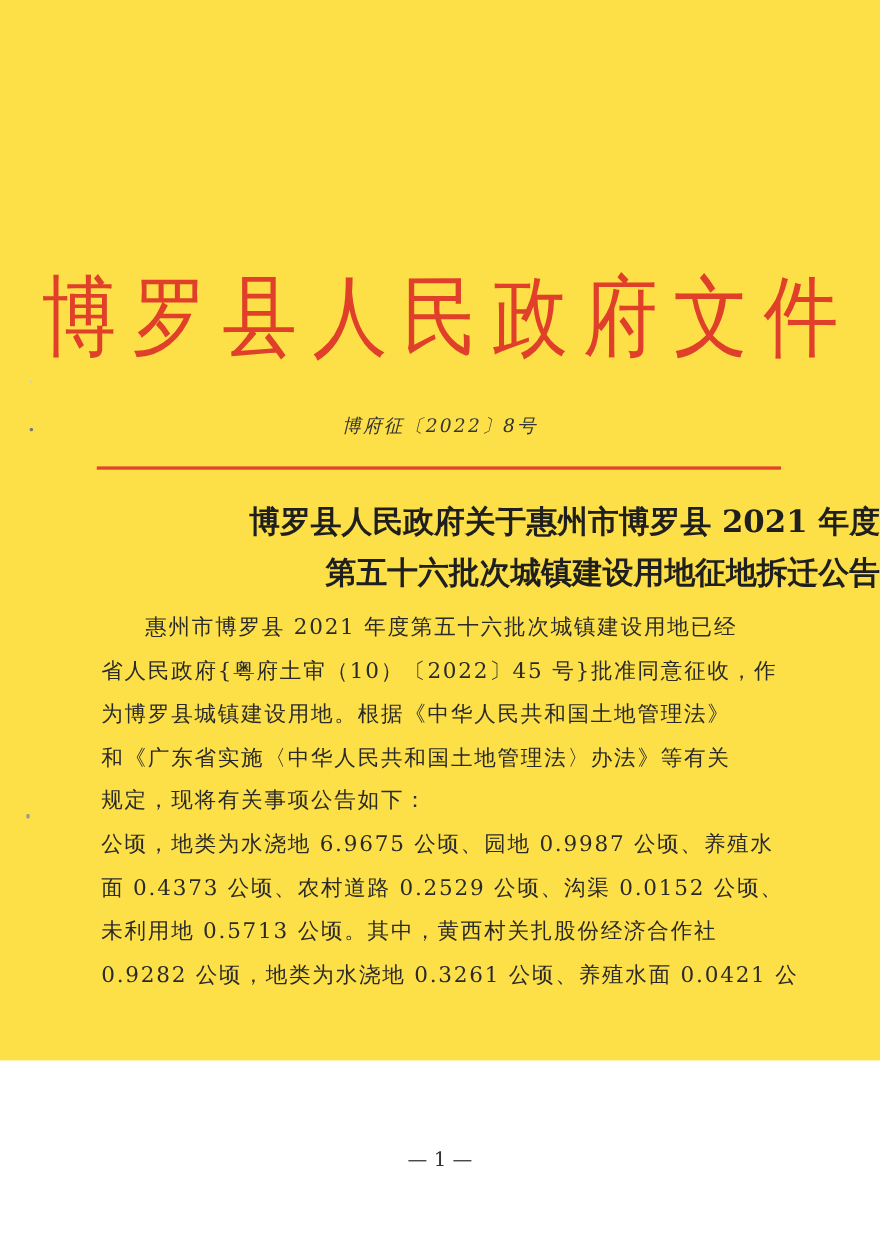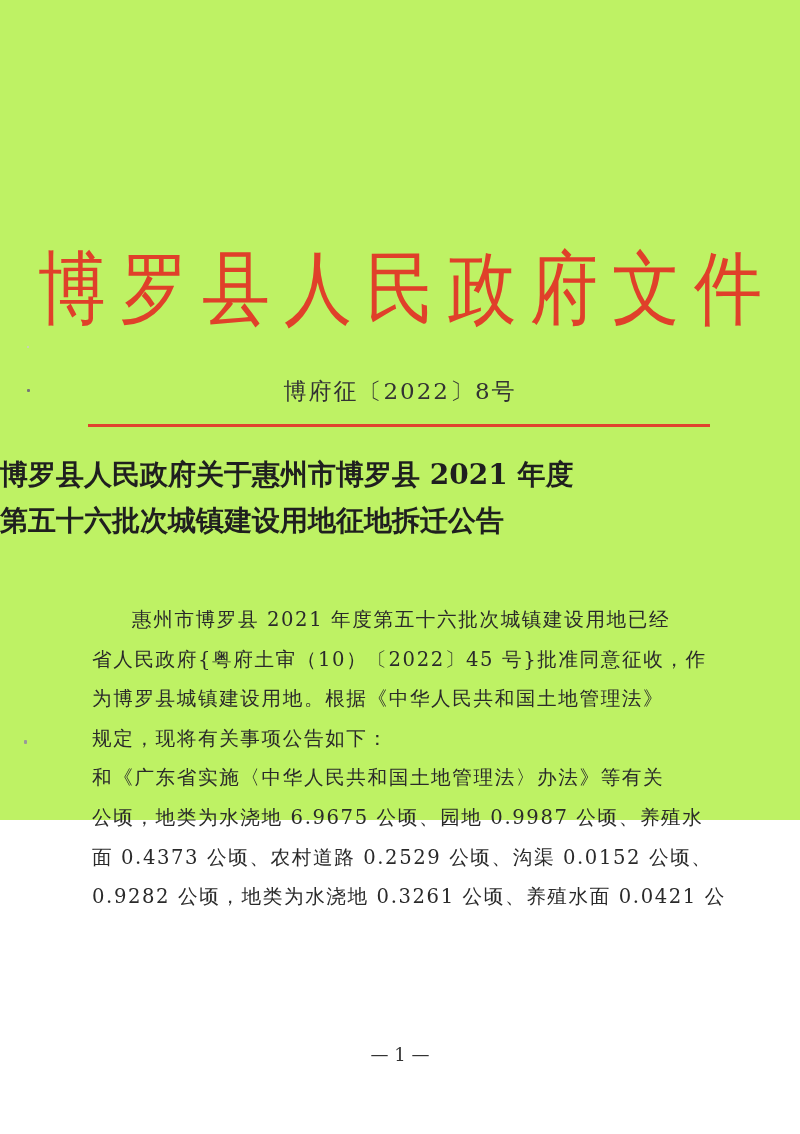--- a/index.html
+++ b/index.html
@@ -11,72 +11,73 @@
       width: 800px;
       height: 1134px;
       position: relative;
       overflow: hidden;
       font-family: "DejaVu Serif", "Liberation Serif", serif;
       color: #2b2b2b;
     }
     .page {
       position: absolute;
       left: 0; top: 0;
-      width: 800px; height: 820px;
-      background: #bef264;
+      width: 800px; height: 964px;
+      background: #fde047;
     }
     .masthead {
       position: absolute;
       left: 0; right: 0;
       top: 236px;
       text-align: center;
       color: #e0402a;
       font-family: "DejaVu Serif", "Liberation Serif", serif;
       font-size: 68px;
       letter-spacing: 14px;
       line-height: 90px;
       transform: scaleY(1.18);
       transform-origin: center top;
       padding-left: 14px;
     }
     .doc-number {
       position: absolute;
       left: 0; right: 0;
       top: 376px;
       text-align: center;
-      font-size: 23px;
+      font-size: 17px;
       letter-spacing: 2px;
       color: #333;
+      font-style: italic;
     }
     .red-rule {
       position: absolute;
       left: 88px;
       width: 622px;
       top: 424px;
       height: 3px;
       background: #e0442e;
     }
     .title {
       position: absolute;
       left: 0; right: 0;
       top: 452px;
-      text-align: left;
+      text-align: right;
       font-family: "DejaVu Serif", "Liberation Serif", serif;
       font-weight: bold;
       font-size: 28px;
       line-height: 46px;
       color: #1f1f1f;
       letter-spacing: 0px;
     }
     .title div { white-space: nowrap; }
     .body-text {
       position: absolute;
       left: 92px;
       width: 618px;
-      top: 600px;
+      top: 550px;
       font-size: 19.6px;
       line-height: 39.6px;
       color: #2a2a2a;
       letter-spacing: 1.6px;
       text-align: justify;
     }
     .body-text .line { white-space: nowrap; display: block; }
     .body-text .first { padding-left: 40px; }
     .body-text .bold-num { font-weight: bold; }
     .page-number {
@@ -110,21 +111,22 @@
 
   <div class="title">
     <div>博罗县人民政府关于惠州市博罗县 2021 年度</div>
     <div>第五十六批次城镇建设用地征地拆迁公告</div>
   </div>
 
   <div class="body-text">
     <span class="line first">惠州市博罗县 2021 年度第五十六批次城镇建设用地已经</span>
     <span class="line">省人民政府{粤府土审（10）〔2022〕45 号}批准同意征收，作</span>
     <span class="line">为博罗县城镇建设用地。根据《中华人民共和国土地管理法》</span>
+    <span class="line">和《广东省实施〈中华人民共和国土地管理法〉办法》等有关</span>
     <span class="line">规定，现将有关事项公告如下：</span>
-    <span class="line">和《广东省实施〈中华人民共和国土地管理法〉办法》等有关</span>
     <span class="line">公顷，地类为水浇地 6.9675 公顷、园地 0.9987 公顷、养殖水</span>
     <span class="line">面 0.4373 公顷、农村道路 0.2529 公顷、沟渠 0.0152 公顷、</span>
+    <span class="line">未利用地 0.5713 公顷。其中，黄西村关扎股份经济合作社</span>
     <span class="line">0.9282 公顷，地类为水浇地 0.3261 公顷、养殖水面 0.0421 公</span>
   </div>
 
   <div class="page-number">— 1 —</div>
 </div>
 
 </body></html>

